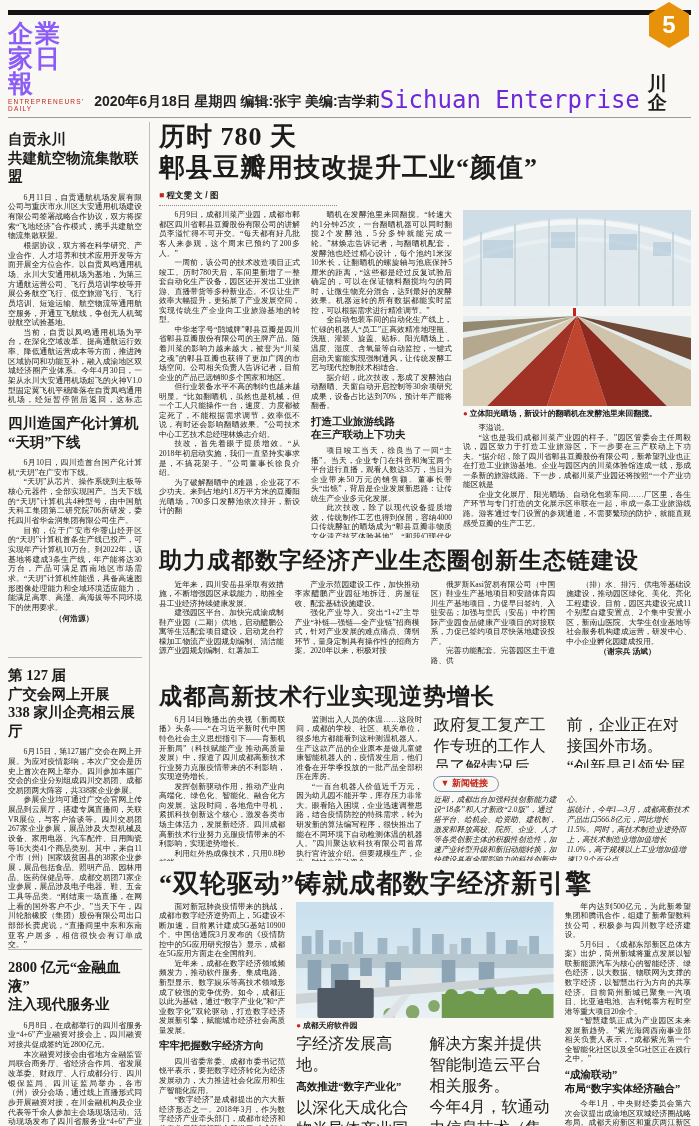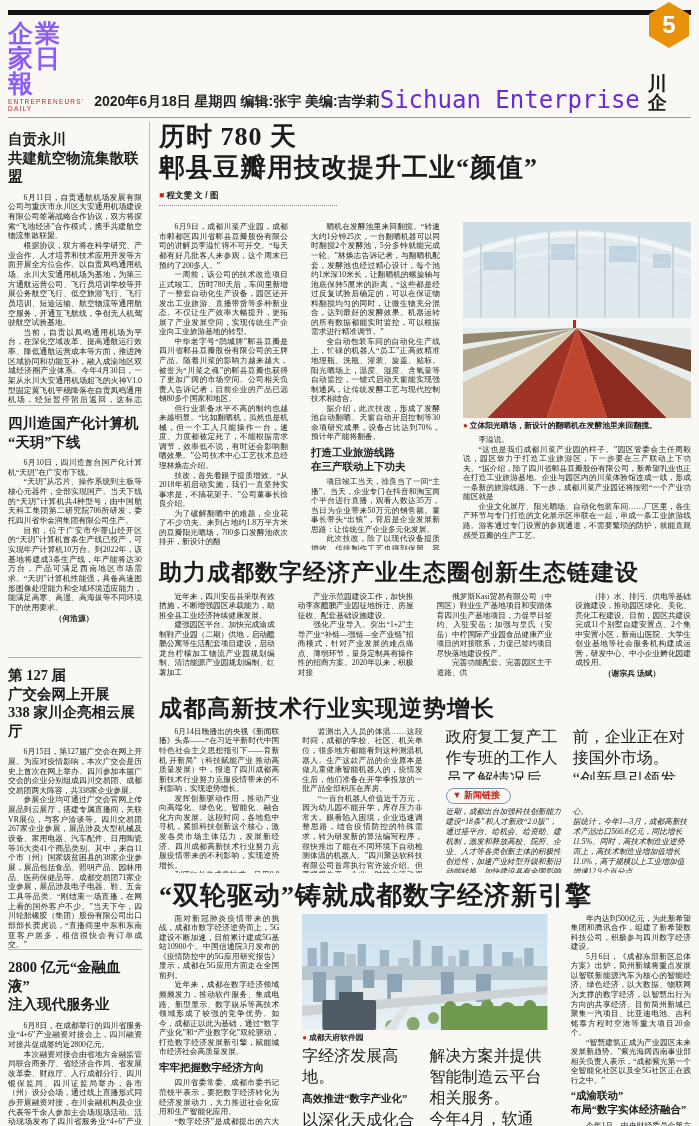--- a/index.html
+++ b/index.html
@@ -29,24 +29,24 @@
   
   .s-art { overflow:hidden; padding:8px 0 4px 0; border-bottom:1px solid #b5b2ab; position:relative; }
   .s-art:last-child { border-bottom:none; }
   .s-title { font-weight:bold; font-size:14.5px; line-height:1.28; white-space:pre-line; margin-bottom:7px; }
   .s-body p, .col p { font-size:7.8px; line-height:1.24; text-align:justify; text-indent:2em; }
   .sign { font-size:7.8px; font-weight:bold; text-align:center; padding-right:2px; }
 
   
   .hl-big { font-weight:bold; font-size:26px; line-height:1.18; letter-spacing:1px; }
   .hl-banner { font-weight:bold; font-size:23px; line-height:1.1; letter-spacing:1px; margin:10px 0 6px 0; }
-  .byline { font-size:8.5px; font-weight:bold; margin:7px 0 16px 0; width:178px; border-bottom:1px dotted #8a8a8a; padding-bottom:3px; font-family:"Liberation Sans",sans-serif; }
+  .byline { font-size:8.5px; font-weight:bold; margin:7px 0 4px 0; width:178px; border-bottom:1px dotted #8a8a8a; padding-bottom:3px; font-family:"Liberation Sans",sans-serif; }
   .byline .sq { color:#c5241b; }
 
-  .cols { display:flex; gap:23px; overflow:hidden; }
+  .cols { display:flex; gap:11px; overflow:hidden; }
   .col { flex:1; overflow:hidden; }
   .col p { font-size:7.7px; }
   .subhead { font-weight:bold; font-size:10.5px; line-height:1.3; white-space:pre-line; margin:4px 0; }
   .caption { font-size:7.8px; font-weight:bold; line-height:1.25; margin:3px 0 4px 0; }
   .caption .dot { color:#c5241b; }
 
   
   #artA .cols { height:328px; margin-top:2px; }
   #artA .photo-col { flex:none; width:228px; }
   .photoA { width:228px; height:196px; display:block; }

